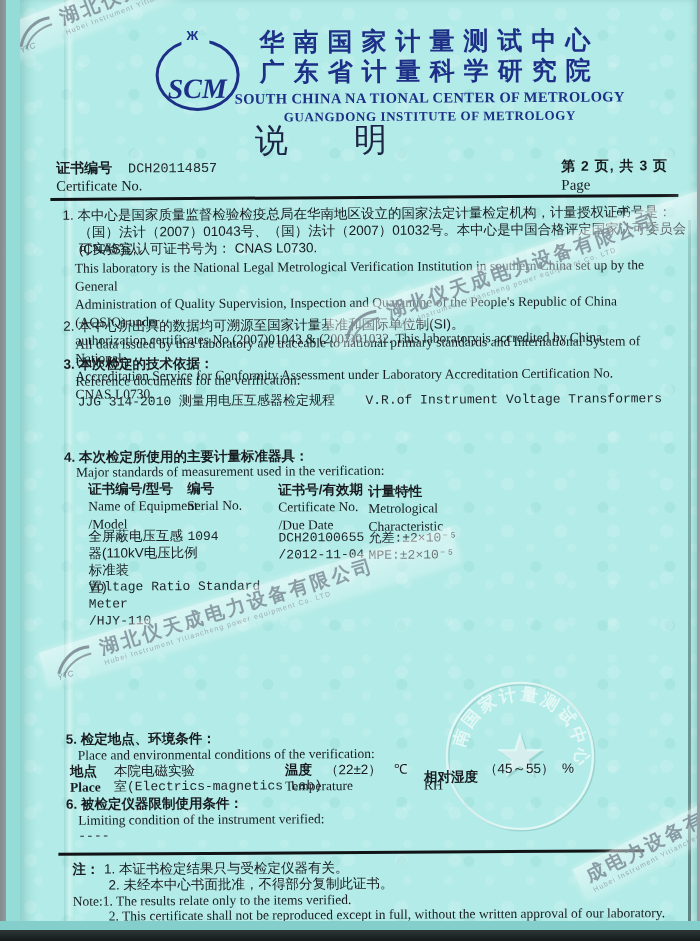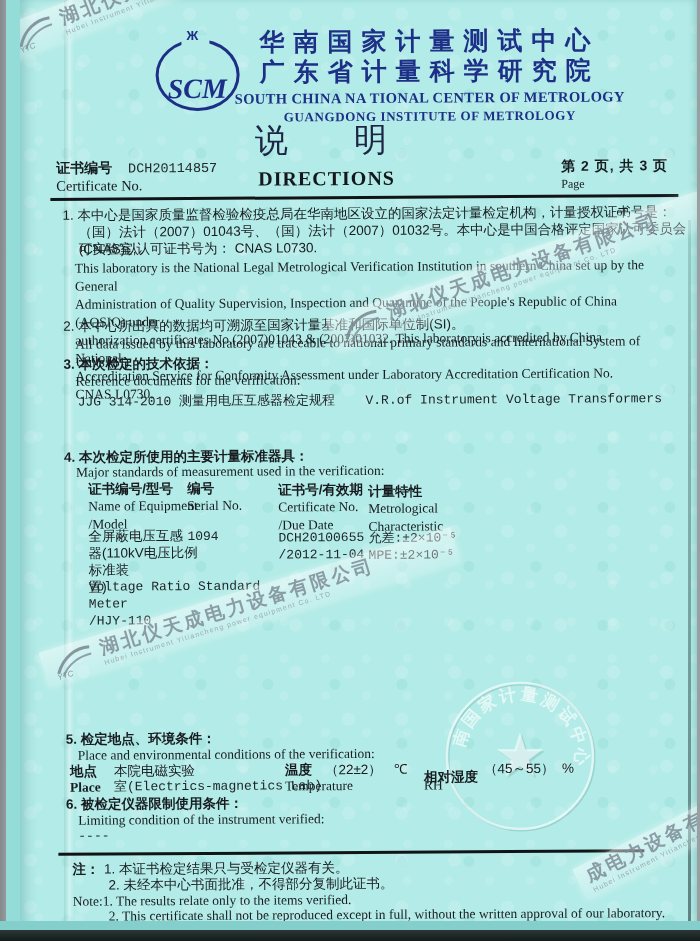--- a/index.html
+++ b/index.html
@@ -42,21 +42,21 @@
   .org-cn{font-size:25px;font-weight:bold;letter-spacing:9px;line-height:30px;color:#1d2f86;}
   .org-en1{font-size:14.5px;font-weight:bold;letter-spacing:0.4px;line-height:19px;color:#1d2f86;margin-top:3px;}
   .org-en2{font-size:13px;font-weight:bold;letter-spacing:0.6px;line-height:17px;color:#1d2f86;}
   .title-cn{left:233px;top:118px;width:140px;text-align:center;font-size:33px;font-weight:500;color:#1c2546;white-space:pre;}
   .cert-row{left:38px;top:158px;font-size:14px;}
   .cert-label{font-weight:bold;color:#181c20;}
   .cert-no{margin-left:12px;font-size:13.5px;color:#23282c;}
   .cert-en{left:38px;top:176px;font-size:14.5px;color:#181c20;}
   .directions{left:240px;top:167px;width:130px;text-align:center;font-size:20px;font-weight:bold;letter-spacing:1px;color:#14181c;}
   .pageinfo-cn{left:543px;top:159px;font-size:14px;font-weight:bold;color:#181c20;letter-spacing:1px;}
-  .page-en1{left:543px;top:178px;font-size:12px;color:#181c20;font-family:Liberation Serif, serif;}
+  .page-en1{left:543px;top:178px;font-size:15px;color:#181c20;font-family:Liberation Serif, serif;}
   .page-en2{left:598px;top:178px;font-size:12px;color:#181c20;margin-top:28px;}
   .rule-top{left:32px;top:196px;width:628px;height:3px;background:#101417;}
   .rule-notes{left:36px;top:851px;width:586px;height:2.5px;background:#101417;}
 
   .t-cn{font-size:13.5px;color:#181c20;line-height:17px;}
   .t-en{font-size:13.5px;color:#181c20;line-height:18px;font-family:"Liberation Serif",serif;}
   .t-mono{font-size:13px;color:#1d2226;font-family:"Liberation Mono",monospace;line-height:17px;}
   .bold{font-weight:bold;}
 
   
@@ -112,21 +112,20 @@
     </div>
 
     <div class="abs title-cn cn">说　　明</div>
 
     <div class="abs cert-row">
       <span class="cert-label cn">证书编号</span>
       <span class="cert-no mono">DCH20114857</span>
     </div>
     <div class="abs cert-en en-serif">Certificate No.</div>
 
-    <div class="abs directions en-serif">DIRECTIONS</div>
 
     <div class="abs pageinfo-cn cn">第 2 页, 共 3 页</div>
     <div class="abs page-en1 en-serif">Page</div>
     <div class="abs page-en2 en-serif">of</div>
 
     <div class="abs rule-top"></div>
 
     <div class="abs t-cn" style="left:44px;top:205px;">1. 本中心是国家质量监督检验检疫总局在华南地区设立的国家法定计量检定机构，计量授权证书号是：</div>
     <div class="abs t-cn" style="left:60px;top:222px;">（国）法计（2007）01043号、（国）法计（2007）01032号。本中心是中国合格评定国家认可委员会(CNAS)认</div>
     <div class="abs t-cn" style="left:60px;top:239px;">可实验室,认可证书号为： CNAS L0730.</div>

